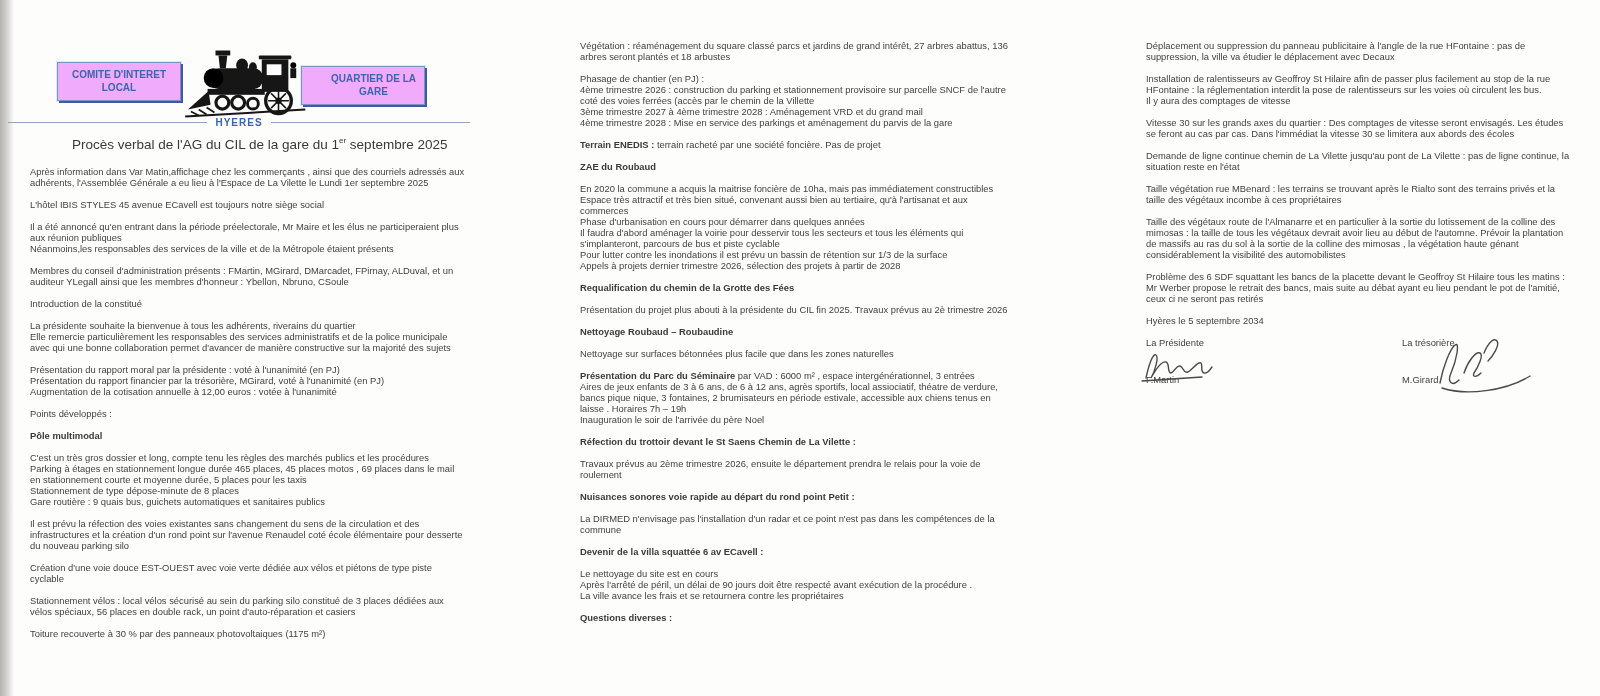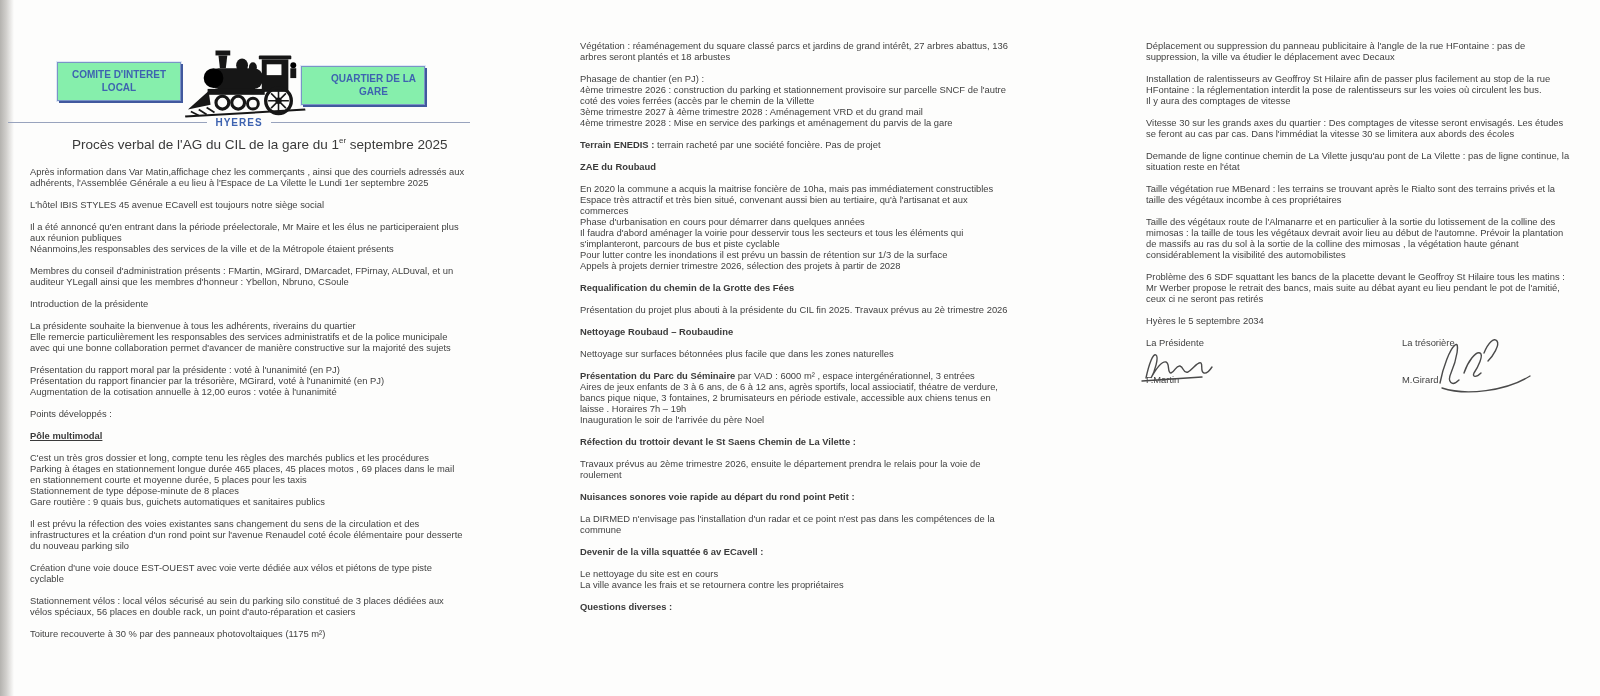--- a/index.html
+++ b/index.html
@@ -3,39 +3,39 @@
 <meta charset="utf-8">
 <style>
   html,body{margin:0;padding:0;background:#ffffff;}
   .sheet{position:relative;width:1600px;height:696px;background:#fdfdfc;overflow:hidden;
          font-family:"Liberation Sans","DejaVu Sans",sans-serif;color:#424242;}
   .scan-edge{position:absolute;left:0;top:0;width:14px;height:696px;
              background:linear-gradient(90deg,#a7a5a1 0%,#c9c7c4 45%,rgba(253,253,252,0) 100%);opacity:.85;}
   
   .hbox{position:absolute;width:124px;box-sizing:border-box;text-align:center;
         font-weight:bold;font-size:10px;line-height:12.5px;color:#3e63b0;
-        background:#86efac;border:1px solid #7a94c6;box-shadow:2px 2px 0 #41599e, 0 0 0 1px #dfe8f6;
+        background:#f0abfc;border:1px solid #7a94c6;box-shadow:2px 2px 0 #41599e, 0 0 0 1px #dfe8f6;
         padding:6px 3px;}
   .hbox.left{left:57px;top:62px;}
   .hbox.right{left:301px;top:66px;padding-left:24px;}
   .logo{position:absolute;left:183px;top:46px;width:128px;height:74px;}
   .divider{position:absolute;left:8px;top:117px;width:462px;display:flex;align-items:center;}
   .divider .rule{flex:1;height:1px;background:#98a3bd;}
   .divider .city{font-size:10px;font-weight:bold;letter-spacing:1px;color:#3e63b0;margin:0 8px;}
   
   .title{position:absolute;left:72px;top:136px;margin:0;font-size:13.5px;font-weight:400;color:#3a3a3a;}
   .title sup{font-size:8px;}
   
   .col{position:absolute;font-size:9.4px;line-height:11px;}
   #col1{left:30px;top:166px;width:436px;}
   #col2{left:580px;top:40px;width:436px;}
   #col3{left:1146px;top:40px;width:426px;}
   .col p{margin:0 0 11px 0;}
   .col p.bold, .col b{font-weight:bold;color:#3b3b3b;}
-  .col p.underline{text-decoration:underline;}
+  .col p.underline{}
   .ln{display:block;}
   
   .sig-row{display:flex;justify-content:space-between;margin-top:3px;}
   .sig{position:relative;}
   .sig.treasurer{width:170px;}
   .sig-label{font-size:9.4px;}
   .sig-name{font-size:9.4px;margin-top:26px;}
   .sig-script{position:absolute;pointer-events:none;}
   .sig-script.pres{left:-6px;top:9px;}
   .sig-script.treas{left:22px;top:-4px;}
@@ -99,21 +99,21 @@
         <span class="ln">L'hôtel IBIS STYLES 45 avenue ECavell est toujours notre siège social</span>
       </p>
       <p>
         <span class="ln">Il a été annoncé qu'en entrant dans la période préelectorale, Mr Maire et les élus ne participeraient plus aux réunion publiques</span>
         <span class="ln">Néanmoins,les responsables des services de la ville et de la Métropole étaient présents</span>
       </p>
       <p>
         <span class="ln">Membres du conseil d'administration présents : FMartin, MGirard, DMarcadet, FPirnay, ALDuval, et un auditeur YLegall ainsi que les membres d'honneur : Ybellon, Nbruno, CSoule</span>
       </p>
       <p>
-        <span class="ln">Introduction de la présidente</span>
+        <span class="ln">Introduction de la constitué</span>
       </p>
       <p>
         <span class="ln">La présidente souhaite la bienvenue à tous les adhérents, riverains du quartier</span>
         <span class="ln">Elle remercie particulièrement les responsables des services administratifs et de la police municipale avec qui une bonne collaboration permet d'avancer de manière constructive sur la majorité des sujets</span>
       </p>
       <p>
         <span class="ln">Présentation du rapport moral par la présidente : voté à l'unanimité (en PJ)</span>
         <span class="ln">Présentation du rapport financier par la trésorière, MGirard, voté à l'unanimité (en PJ)</span>
         <span class="ln">Augmentation de la cotisation annuelle à 12,00 euros : votée à l'unanimité</span>
       </p>
@@ -193,20 +193,21 @@
         <span class="ln">Nuisances sonores voie rapide au départ du rond point Petit :</span>
       </p>
       <p>
         <span class="ln">La DIRMED n'envisage pas l'installation d'un radar et ce point n'est pas dans les compétences de la commune</span>
       </p>
       <p class="bold">
         <span class="ln">Devenir de la villa squattée 6 av ECavell :</span>
       </p>
       <p>
         <span class="ln">Le nettoyage du site est en cours</span>
+        <span class="ln">Après l'arrêté de péril, un délai de 90 jours doit être respecté avant exécution de la procédure .</span>
         <span class="ln">La ville avance les frais et se retournera contre les propriétaires</span>
       </p>
       <p class="bold">
         <span class="ln">Questions diverses :</span>
       </p>
     </section>
   <section id="col3" class="col">
     <div id="col3-paras">
         <p>
           <span class="ln">Déplacement ou suppression du panneau publicitaire à l'angle de la rue HFontaine : pas de suppression, la ville va étudier le déplacement avec Decaux</span>

